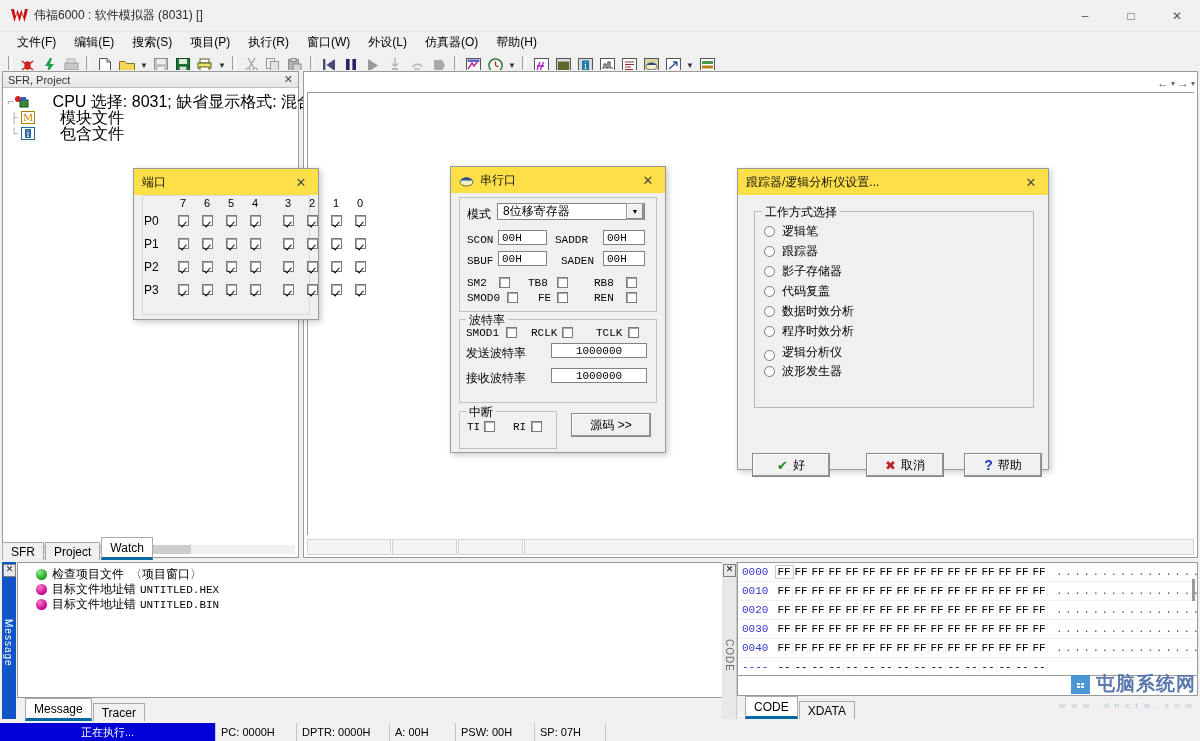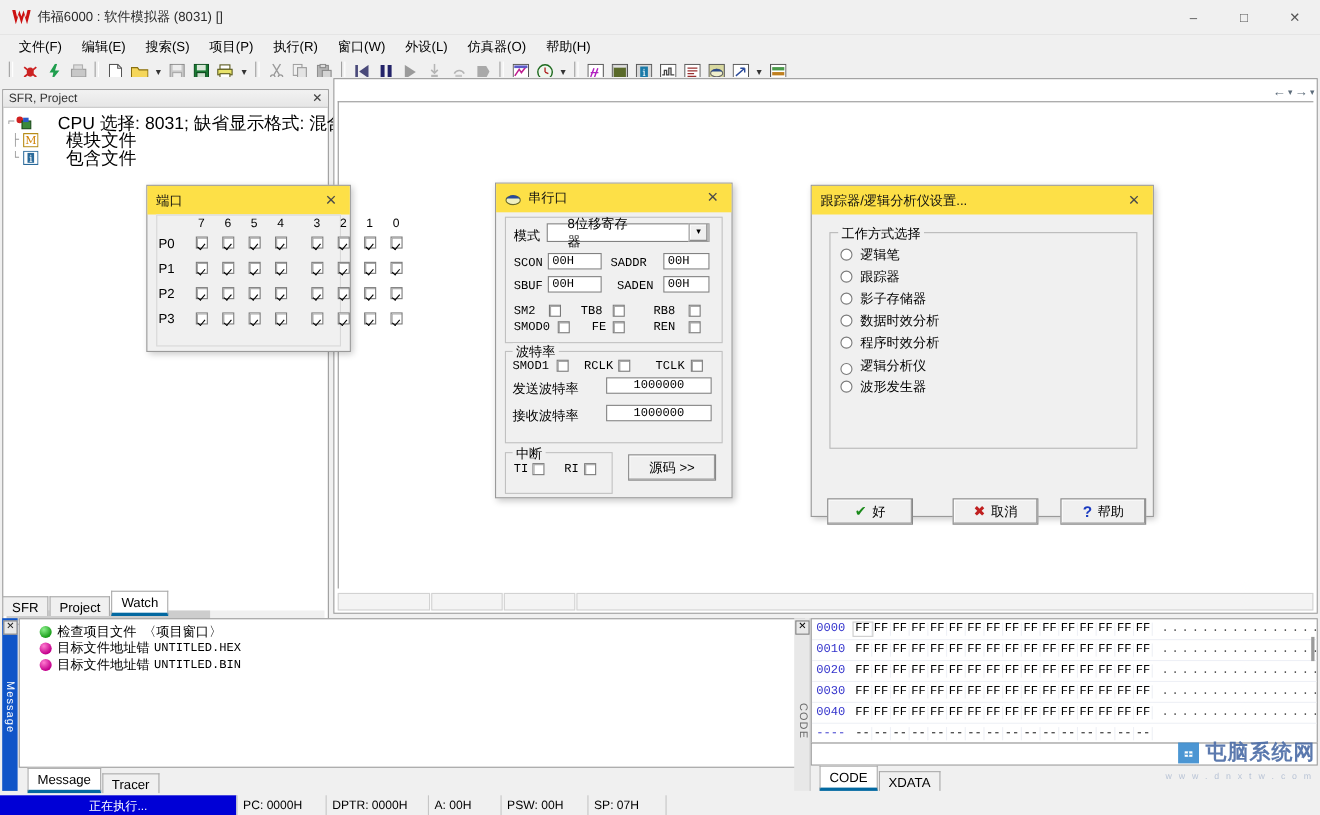--- a/index.html
+++ b/index.html
@@ -26,21 +26,21 @@
   
   .toolbar{height:26px;background:#f0f0f0;display:flex;align-items:center;border-bottom:1px solid #c8c8c8;padding-left:4px;}
   .tb-btn{width:22px;height:22px;display:flex;align-items:center;justify-content:center;}
   .tb-arrow{width:12px;height:22px;display:flex;align-items:center;justify-content:center;font-size:8px;color:#333;}
   .tb-sep{width:2px;height:18px;border-left:1px solid #a0a0a0;border-right:1px solid #fff;margin:0 4px;}
 
   
   .workspace{position:absolute;left:0;top:70px;right:0;bottom:18px;background:#f0f0f0;}
 
   
-  .left-panel{position:absolute;left:2px;top:11px;width:295px;height:485px;background:#fff;border:1px solid #9a9a9a;}
+  .left-panel{position:absolute;left:2px;top:1px;width:295px;height:485px;background:#fff;border:1px solid #9a9a9a;}
   .panel-caption{height:15px;background:linear-gradient(#f2f2f2,#e6e6e6);border-bottom:1px solid #c0c0c0;display:flex;align-items:center;padding:0 2px 0 5px;font-size:11px;color:#333;}
   .panel-caption .x{margin-left:auto;font-size:11px;color:#444;padding-right:3px;}
   .tree{padding:6px 4px;font-family:"Liberation Mono","DejaVu Sans Mono",monospace;font-size:12px;}
   .tree-row{display:flex;align-items:center;height:16px;white-space:nowrap;}
   .tree-dash{width:14px;color:#9a9a9a;font-size:11px;text-align:center;}
   .tree-ico{width:15px;height:14px;margin-right:4px;display:inline-block;}
   .tree-lbl{font-family:Liberation Sans, sans-serif;font-size:16px;margin-left:20px;}
   .mono{font-family:"Liberation Mono","DejaVu Sans Mono",monospace;}
   .hscroll{position:absolute;left:3px;right:3px;bottom:3px;height:9px;background:#f0f0f0;}
   .hscroll .thumb{position:absolute;left:0;top:0;height:9px;width:185px;background:#cdcdcd;}
@@ -97,21 +97,21 @@
   .dlg-title .t{font-size:12px;color:#111;}
   .dlg-close{margin-left:auto;width:30px;height:24px;display:flex;align-items:center;justify-content:center;color:#4a4a4a;font-size:13px;}
   .dlg-body{position:relative;}
 
   .w-check{width:11px;height:11px;border:1px solid #7a7a7a;background:#fff;display:inline-block;position:relative;box-sizing:border-box;box-shadow:inset 1px 1px 0 #a8a8a8;}
   .w-check.on::after{content:"";position:absolute;left:2px;top:4px;width:3px;height:6px;border:solid #000;border-width:0 1.6px 1.6px 0;transform:rotate(40deg);}
   .w-radio{width:11px;height:11px;border:1px solid #7a7a7a;border-radius:50%;background:#fff;display:inline-block;position:relative;box-sizing:border-box;}
   .w-radio.on::after{content:"";position:absolute;left:3px;top:3px;width:3px;height:3px;border-radius:50%;background:#000;}
   .w-text{border:1px solid #828282;background:#fff;height:15px;font-family:"Liberation Mono","DejaVu Sans Mono",monospace;font-size:11px;padding:0 3px;display:flex;align-items:center;box-sizing:border-box;}
   .w-btn{border:1px solid #888;background:#f0f0f0;box-shadow:inset -1px -1px 0 #9a9a9a, inset 1px 1px 0 #fff;display:flex;align-items:center;justify-content:center;font-size:12px;gap:5px;}
-  .w-combo{border:1px solid #828282;background:#fff;height:17px;display:flex;align-items:center;font-size:12px;padding-left:18px;box-sizing:border-box;gap:44px;}
+  .w-combo{border:1px solid #828282;background:#fff;height:17px;display:flex;align-items:center;font-size:12px;padding-left:5px;box-sizing:border-box;gap:44px;}
   .w-combo .arrow{margin-left:auto;width:16px;height:15px;background:#f0f0f0;border:1px solid #9a9a9a;box-shadow:inset -1px -1px 0 #8a8a8a, inset 1px 1px 0 #fff;display:flex;align-items:center;justify-content:center;font-size:7px;}
   .focus-box{border:1px dotted #333;padding:0 3px;}
 
   .watermark{position:absolute;right:2px;bottom:22px;display:flex;align-items:center;gap:6px;opacity:.93;}
   .wm-ico{width:19px;height:19px;background:#3f8fd0;display:flex;align-items:center;justify-content:center;}
   .wm-txt{font-size:19px;font-weight:bold;color:#4f6fa8;letter-spacing:1px;}
   .wm-sub{position:absolute;right:4px;bottom:9px;font-size:8px;color:#b9c4d6;letter-spacing:2px;}
 </style>
 </head>
 <body>
@@ -724,20 +724,24 @@
           <div style="display: flex; align-items: center; height: 20px;">
             <span class="w-radio" style="margin-right: 7px;"></span>
             <span style="font-size: 12px;">跟踪器</span>
           </div>
           <div style="display: flex; align-items: center; height: 20px;">
             <span class="w-radio" style="margin-right: 7px;"></span>
             <span style="font-size: 12px;">影子存储器</span>
           </div>
           <div style="display: flex; align-items: center; height: 20px;">
             <span class="w-radio" style="margin-right: 7px;"></span>
+            <span style="font-size: 12px;">代码复盖</span>
+          </div>
+          <div style="display: flex; align-items: center; height: 20px;">
+            <span class="w-radio" style="margin-right: 7px;"></span>
             <span style="font-size: 12px;">数据时效分析</span>
           </div>
           <div style="display: flex; align-items: center; height: 20px;">
             <span class="w-radio" style="margin-right: 7px;"></span>
             <span style="font-size: 12px;">程序时效分析</span>
           </div>
           <div style="display: flex; align-items: flex-end; height: 20px;">
             <span class="w-radio" style="margin-right: 7px;"></span>
             <span style="font-size: 12px;">逻辑分析仪</span>
           </div>

